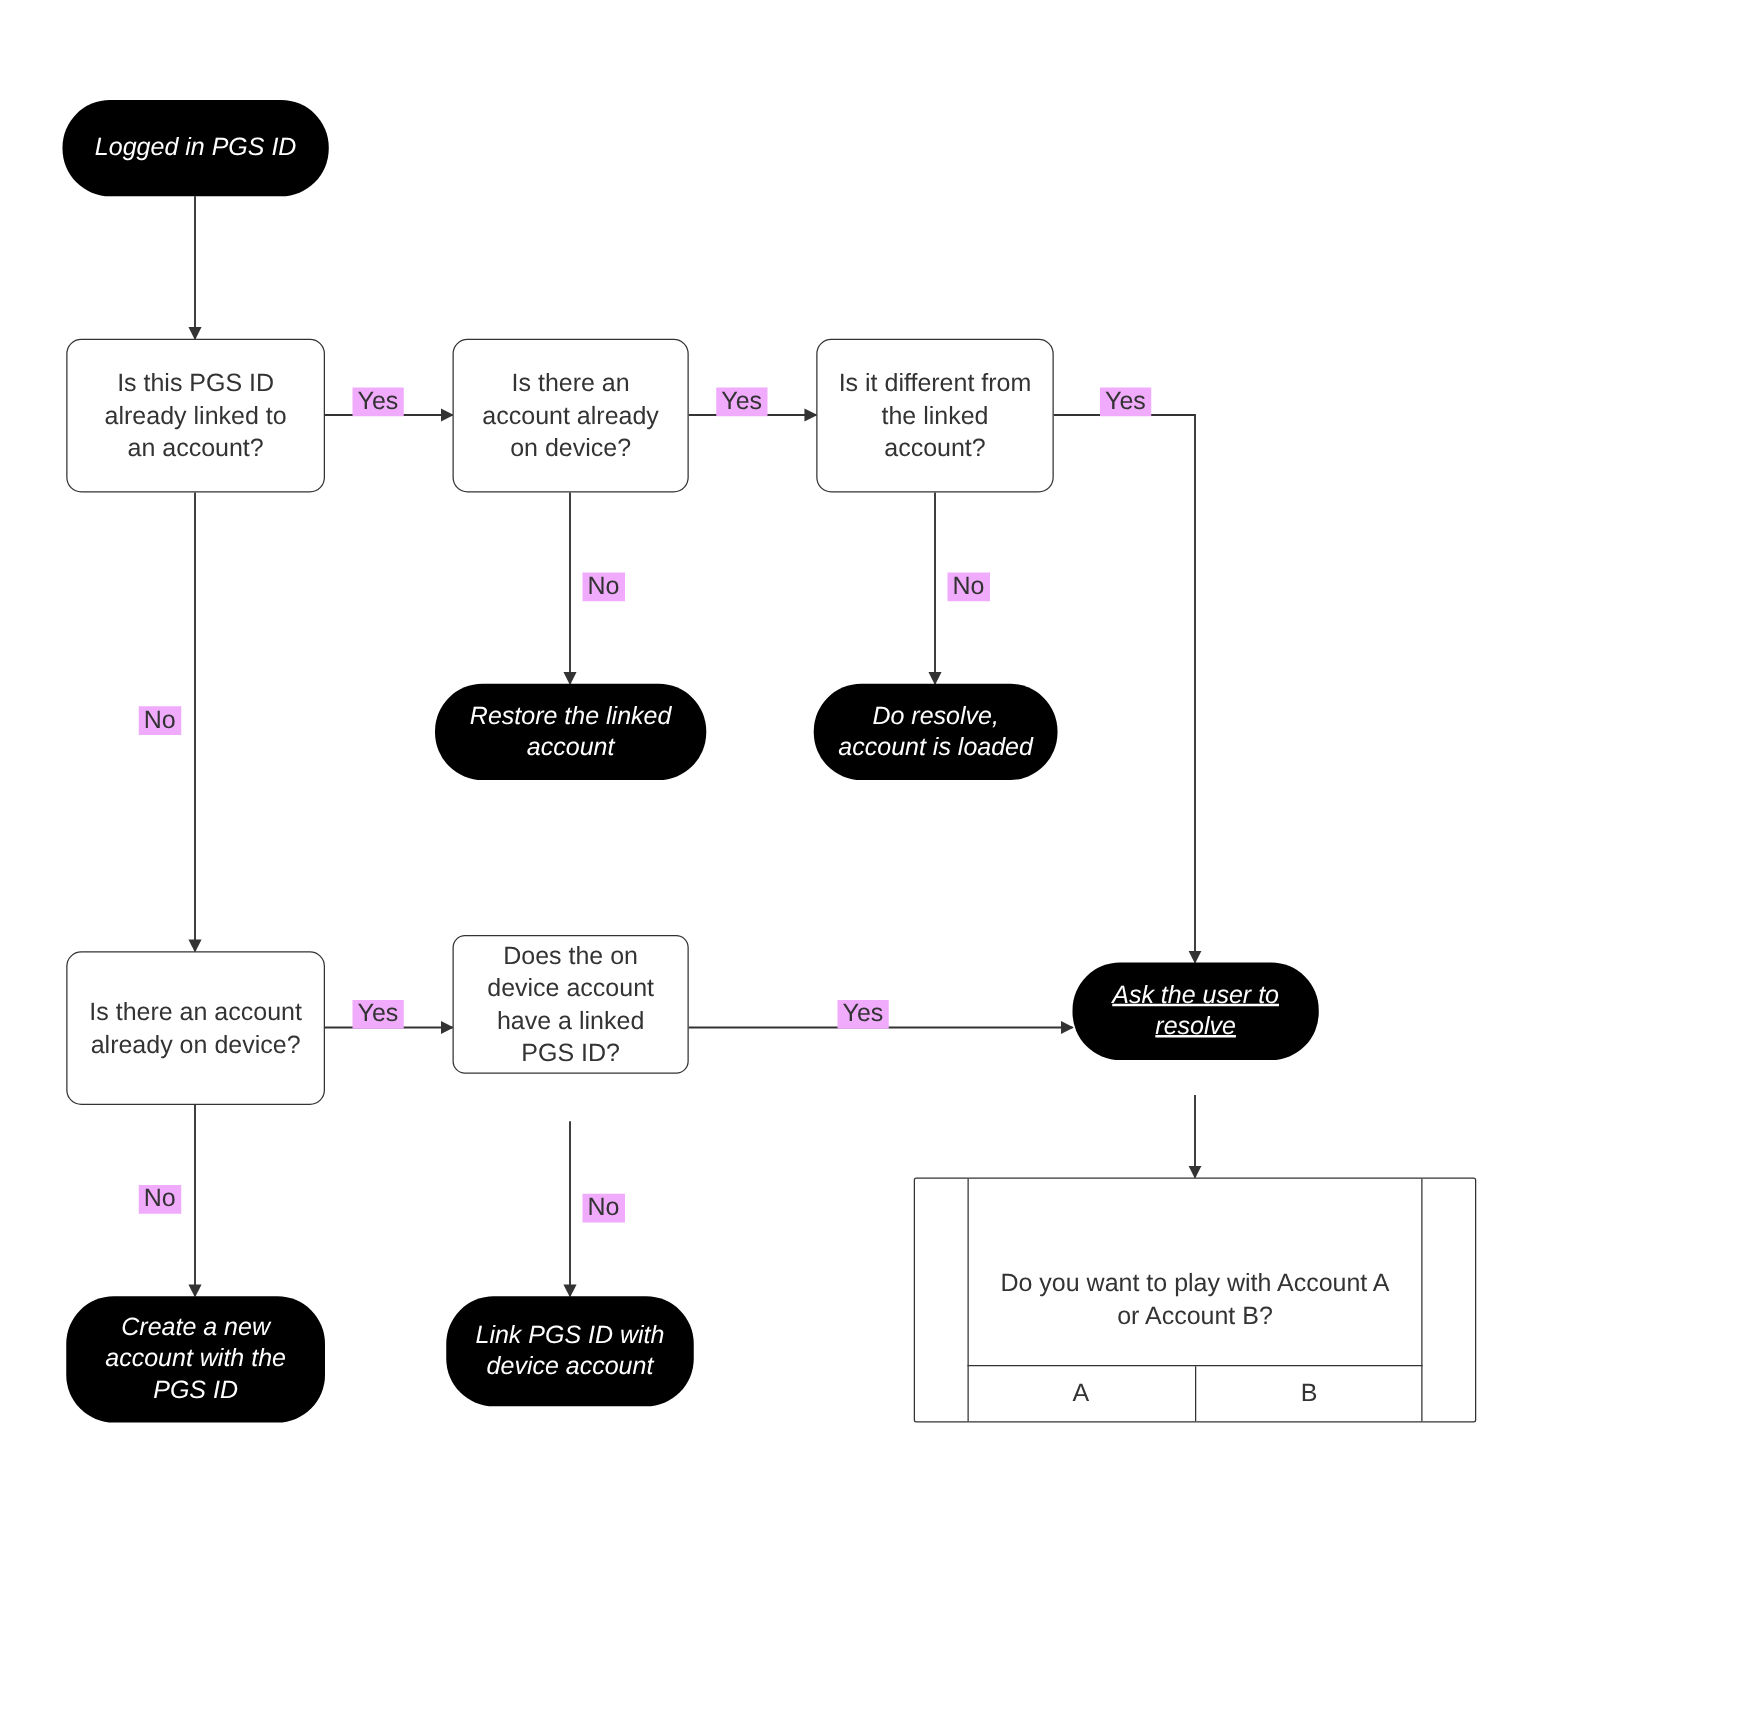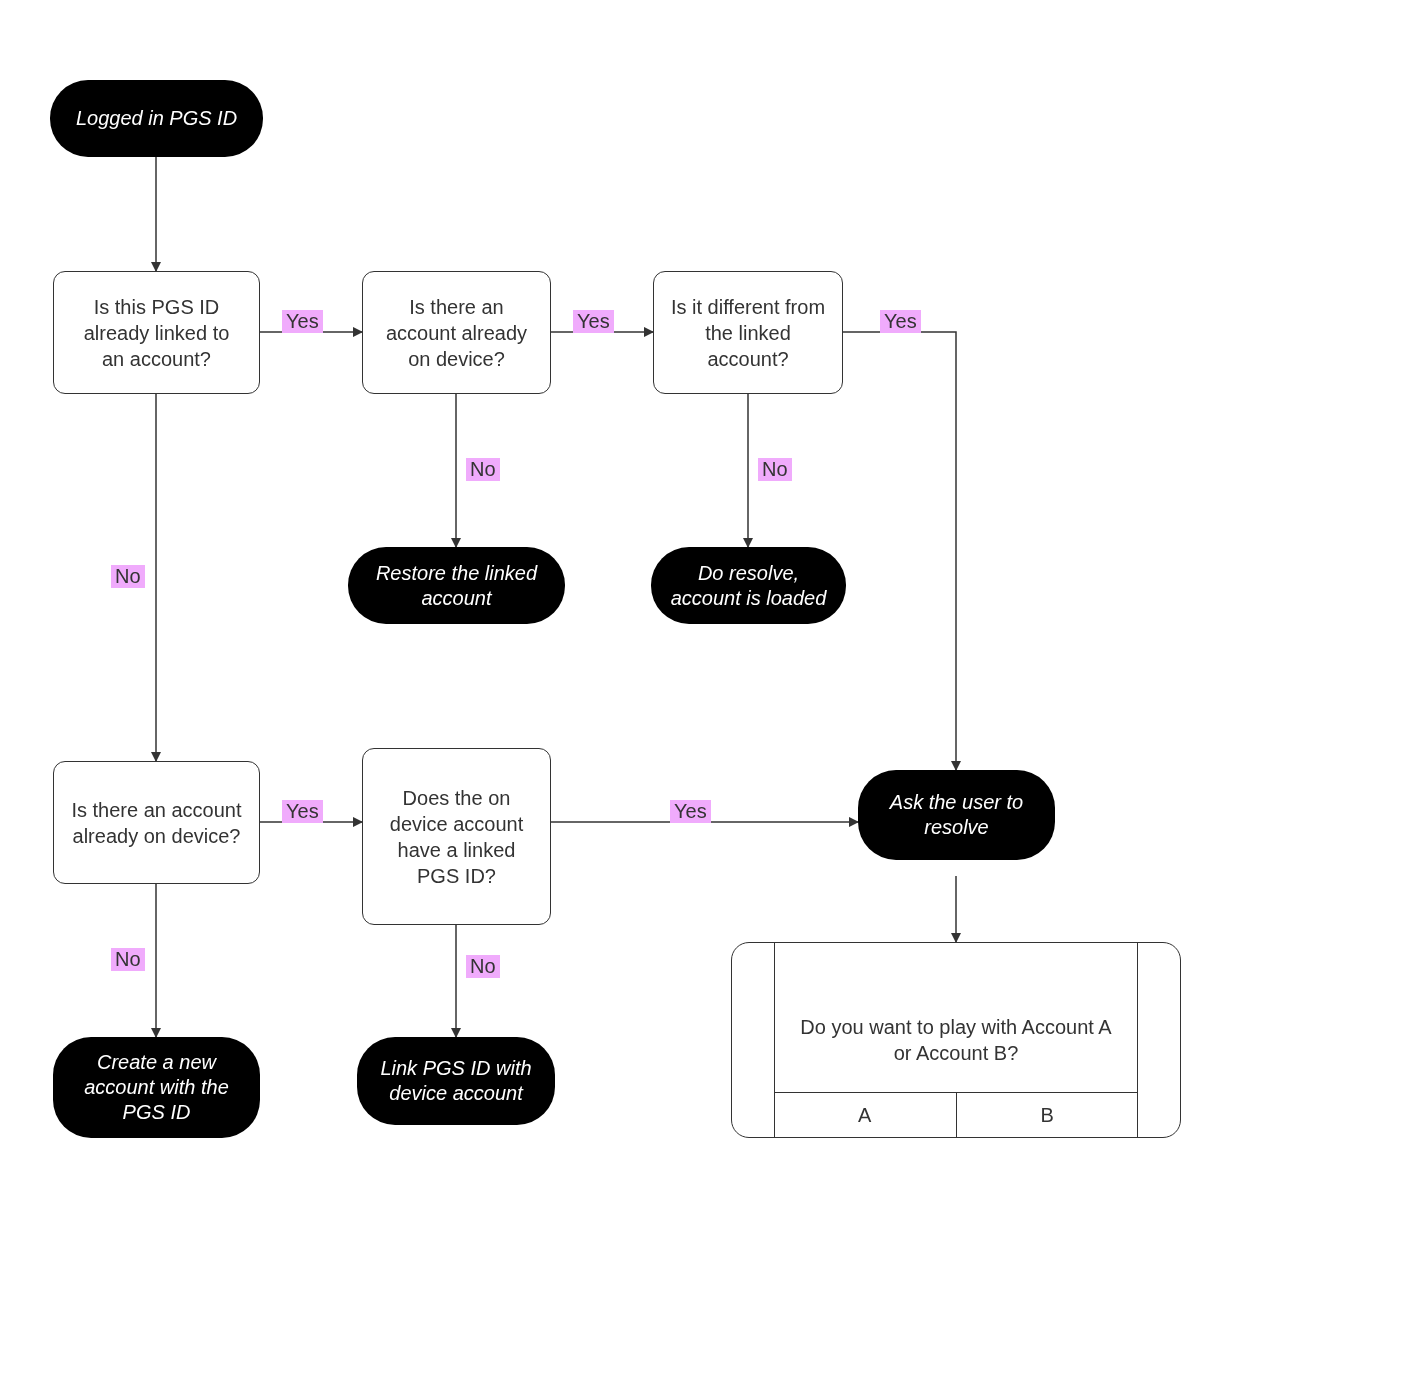--- a/index.html
+++ b/index.html
@@ -44,21 +44,21 @@
     svg.connectors {
       position: absolute;
       top: 0; left: 0;
       width: 1408px;
       height: 1377px;
       pointer-events: none;
     }
     .dialog-box {
       position: absolute;
       border: 1.5px solid #333;
-      border-radius: 18px;
+      border-radius: 2px;
       background: #fff;
     }
     .dialog-inner-main {
       position: absolute;
       border-left: 1.5px solid #333;
       border-right: 1.5px solid #333;
       top: 0;
       bottom: 0;
       display: flex;
       align-items: center;
@@ -143,33 +143,33 @@
 </div>
 
 <div class="node terminal" style="left:651px; top:547px; width:195px; height:77px;">
   <span>Do resolve, account is loaded</span>
 </div>
 
 <div class="node decision" style="left:53px; top:761px; width:207px; height:123px;">
   <span>Is there an account already on device?</span>
 </div>
 
-<div class="node decision" style="left:362px; top:748px; width:189px; height:177px;">
+<div class="node decision" style="left:362px; top:748px; width:189px; height:111px;border-radius:10px;">
   <span>Does the on device account have a linked PGS ID?</span>
 </div>
 
 <div class="node terminal" style="left:53px; top:1037px; width:207px; height:101px;">
   <span>Create a new account with the PGS  ID</span>
 </div>
 
 <div class="node terminal" style="left:357px; top:1037px; width:198px; height:88px;">
   <span>Link PGS ID with device account</span>
 </div>
 
-<div class="node terminal" style="left:858px; top:770px; width:197px; height:90px;">
+<div class="node terminal" style="left:858px; top:770px; width:197px; height:78px;text-decoration:underline;">
   <span>Ask the user to resolve</span>
 </div>
 
 <div class="dialog-box" style="left:731px; top:942px; width:450px; height:196px;">
   <div class="dialog-inner-main" style="left:42px; right:42px;">
     <span>Do you want to play with Account A or Account B?</span>
   </div>
   <div class="dialog-buttons" style="left:42px; right:42px;">
     <div class="dialog-btn" style="flex:1;">
       <span>A</span>

